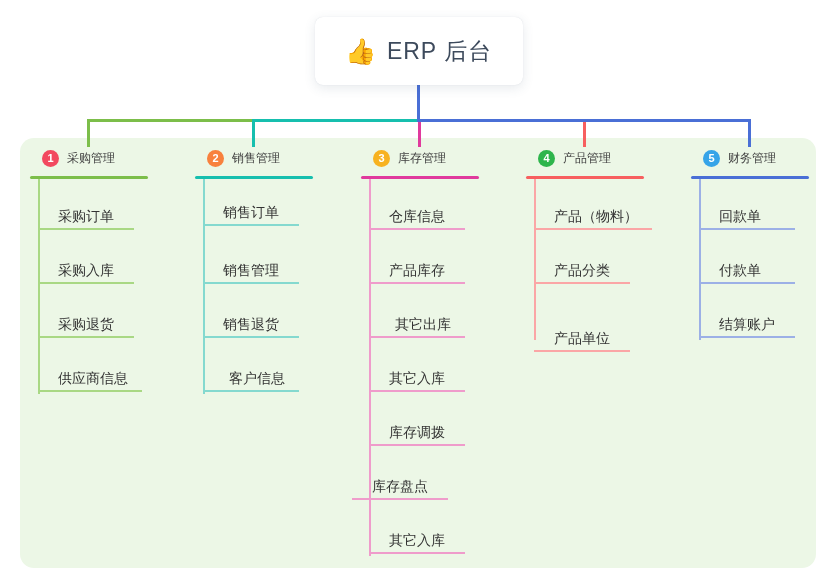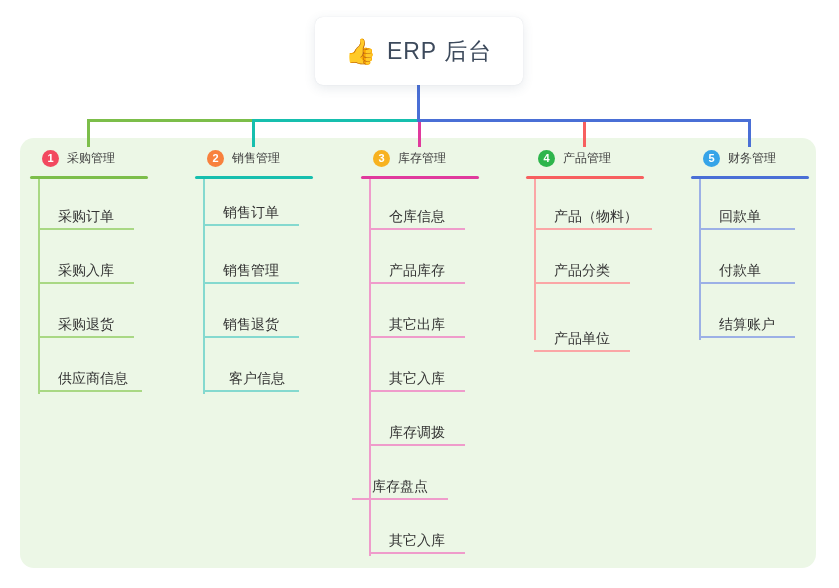--- a/index.html
+++ b/index.html
@@ -77,21 +77,21 @@
       <div class="child" style="left: 203px; top: 312px; border-bottom-color: rgb(132, 217, 207);">销售退货</div>
       <div class="child" style="left: 203px; top: 366px; border-bottom-color: rgb(132, 217, 207); text-align: right;">客户信息</div>
       <div class="topic" style="left: 373px; top: 147px;">
         <div class="badge" style="background: rgb(247, 178, 32);">3</div>
         <div class="topic-label">库存管理</div>
       </div>
       <div class="topic-underline" style="left: 361px; top: 176px; background: rgb(224, 58, 157);"></div>
       <div class="line" style="left: 369px; top: 179px; width: 2px; height: 377px; background: rgb(239, 156, 203);"></div>
       <div class="child" style="left: 369px; top: 204px; border-bottom-color: rgb(239, 156, 203);">仓库信息</div>
       <div class="child" style="left: 369px; top: 258px; border-bottom-color: rgb(239, 156, 203);">产品库存</div>
-      <div class="child" style="left: 369px; top: 312px; border-bottom-color: rgb(239, 156, 203);">其它出库</div>
+      <div class="child" style="left: 369px; top: 312px; border-bottom-color: rgb(239, 156, 203); text-align: right;">其它出库</div>
       <div class="child" style="left: 369px; top: 366px; border-bottom-color: rgb(239, 156, 203);">其它入库</div>
       <div class="child" style="left: 369px; top: 420px; border-bottom-color: rgb(239, 156, 203);">库存调拨</div>
       <div class="child" style="left: 352px; top: 474px; border-bottom-color: rgb(239, 156, 203);">库存盘点</div>
       <div class="child" style="left: 369px; top: 528px; border-bottom-color: rgb(239, 156, 203);">其它入库</div>
       <div class="topic" style="left: 538px; top: 147px;">
         <div class="badge" style="background: rgb(46, 181, 76);">4</div>
         <div class="topic-label">产品管理</div>
       </div>
       <div class="topic-underline" style="left: 526px; top: 176px; background: rgb(247, 95, 95);"></div>
       <div class="line" style="left: 534px; top: 179px; width: 2px; height: 161px; background: rgb(251, 166, 166);"></div>

